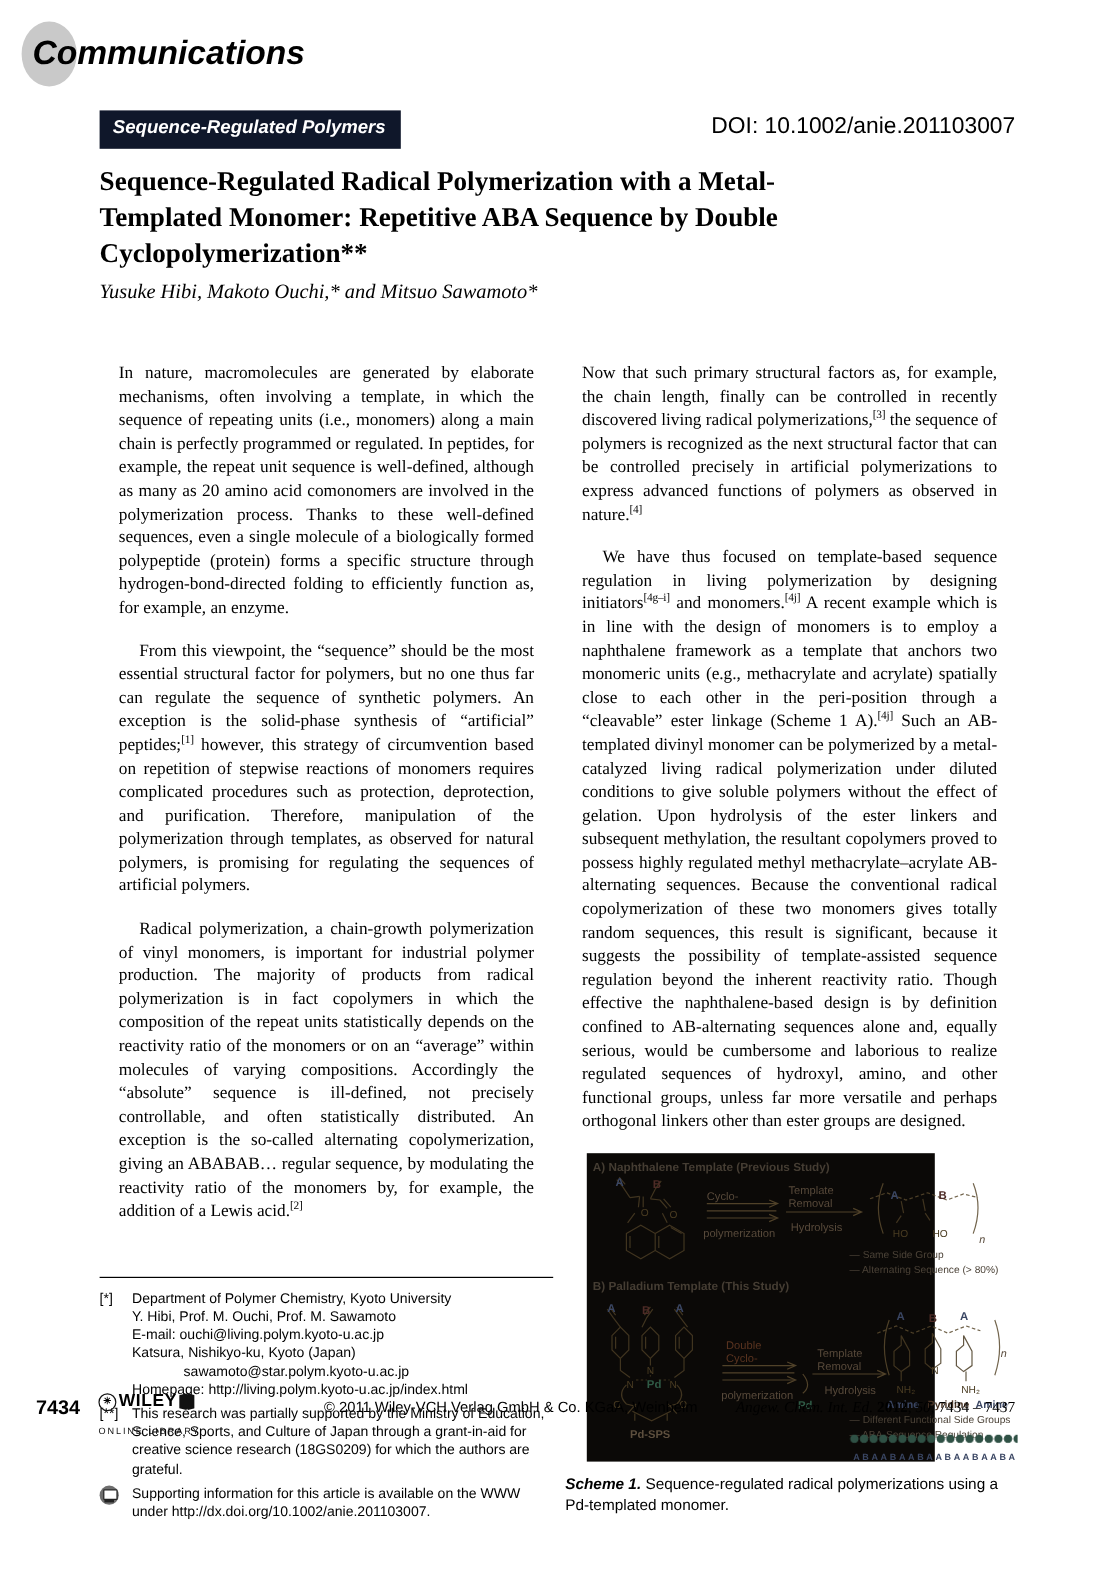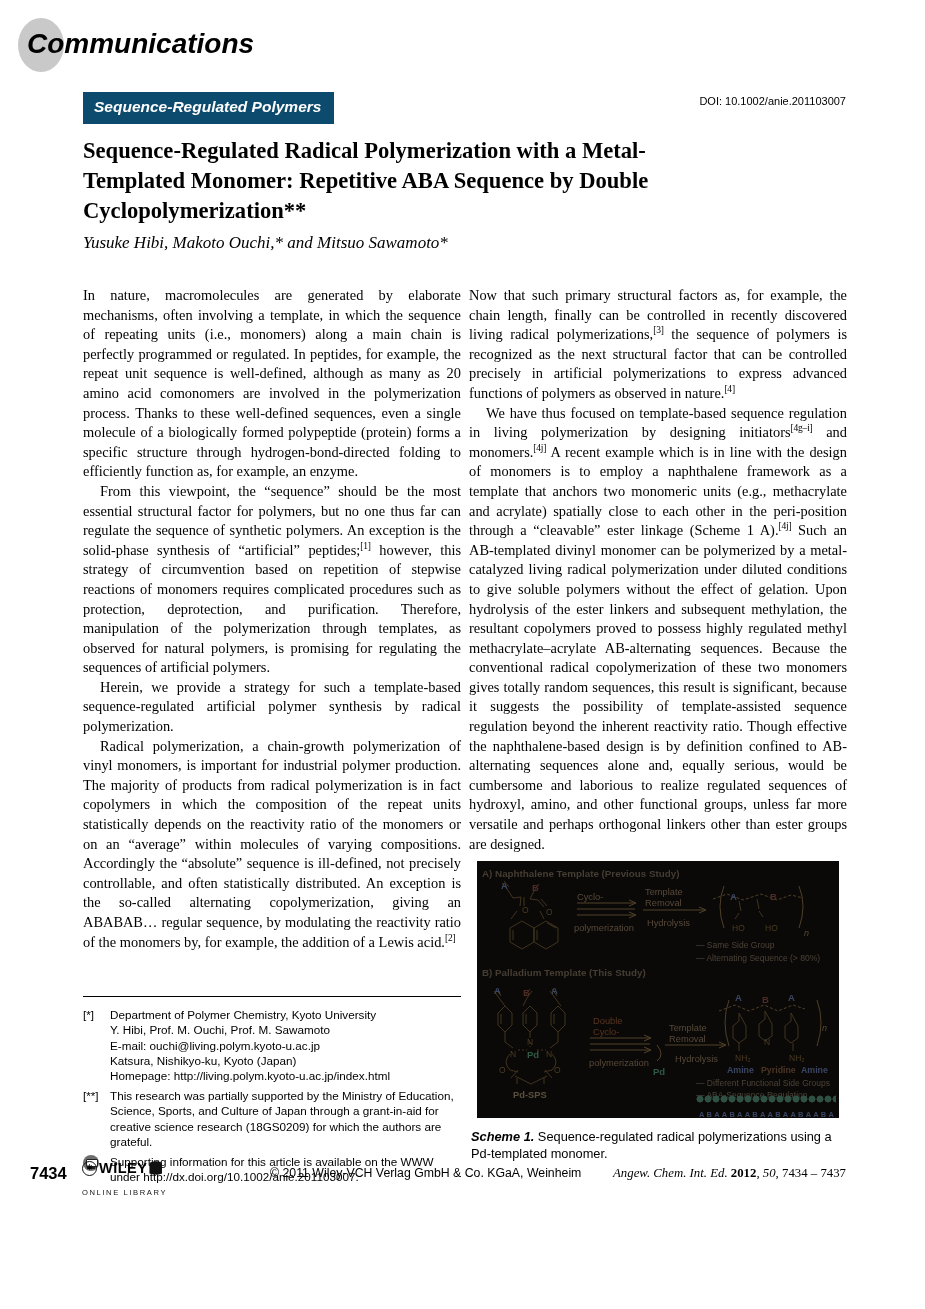--- a/index.html
+++ b/index.html
@@ -5,47 +5,47 @@
   html,body{margin:0;padding:0;}
   body{
     width:925px;height:1309px;position:relative;background:#ffffff;
     font-family:"Liberation Serif", serif;color:#000;overflow:hidden;
   }
   
   .comm-wrap{position:absolute;top:16px;left:18px;height:60px;}
   .comm-circle{position:absolute;left:0;top:2px;width:46px;height:54px;border-radius:50%;background:#c9c9c9;}
   .comm-text{position:relative;z-index:1;margin-left:9px;top:12px;display:inline-block;
     font-family:"Liberation Sans",sans-serif;font-weight:bold;font-style:italic;font-size:28px;letter-spacing:0px;}
-  .tag-box{position:absolute;left:83px;top:92px;background:#0c4a6e;color:#fff;
+  .tag-box{position:absolute;left:83px;top:92px;background:#0f172a;color:#fff;
     font-family:"Liberation Sans",sans-serif;font-weight:bold;font-style:italic;font-size:15.5px;
     padding:6px 13px 8px 11px;}
-  .doi{position:absolute;top:95px;right:79px;font-family:"Liberation Sans",sans-serif;font-size:11px;}
+  .doi{position:absolute;top:95px;right:79px;font-family:"Liberation Sans",sans-serif;font-size:19px;}
   
   .title{position:absolute;left:83px;top:136px;width:720px;font-weight:bold;font-size:22.6px;line-height:30px;}
   .authors{position:absolute;left:83px;top:233px;font-style:italic;font-size:17px;}
   
   .columns{position:absolute;left:83px;top:286px;width:764px;display:flex;gap:8px;}
   .col{width:378px;font-size:14.4px;line-height:19.6px;text-align:justify;}
-  .col p{margin:0;text-indent:17px;}
+  .col p{margin:16px;text-indent:17px;}
   .col p.no-indent{text-indent:0;}
   sup{font-size:9.5px;line-height:0;vertical-align:super;letter-spacing:-0.2px;}
   
   .fn-rule{border:none;border-top:1px solid #000;margin:44px 0 10px 0;width:100%;}
   .footnotes{font-family:"Liberation Sans",sans-serif;font-size:11.7px;line-height:15.2px;text-align:left;}
   .fn-item{display:flex;margin-bottom:5px;}
   .fn-label{flex:none;width:27px;}
   .fn-body{flex:1;}
   .fn-line{display:block;}
   .fn-line.indent2{padding-left:43px;}
   .fn-icon{flex:none;width:27px;position:relative;}
   .si-disc{display:inline-block;width:16px;height:16px;border-radius:50%;background:#6e6e6e;position:relative;top:1px;}
   .si-disc::before{content:"";position:absolute;left:3px;top:3.5px;width:10px;height:6.5px;background:#fff;border:1px solid #222;border-radius:1px;}
   .si-disc::after{content:"";position:absolute;left:4px;bottom:2.2px;width:8px;height:1.8px;background:#222;}
   
-  .scheme-fig{position:relative;width:362px;height:257px;background:#0b0907;margin:7px 0 0 8px;
+  .scheme-fig{position:relative;width:290px;height:257px;background:#0b0907;margin:7px 0 0 20px;
     font-family:"Liberation Sans",sans-serif;}
   .scheme-fig span{position:absolute;white-space:nowrap;}
   .sch-title{font-weight:bold;font-size:9.8px;color:#453d33;}
   .sch-txt{font-size:9.3px;color:#57493a;}
   .sch-small{font-size:8.5px;color:#4b4237;}
   .sch-A{font-weight:bold;font-size:9.5px;color:#3a4663;}
   .sch-B{font-weight:bold;font-size:9.5px;color:#4d2b26;}
   .sch-atom{font-size:8.5px;color:#4a3c22;}
   .sch-pd{font-weight:bold;font-size:9.5px;color:#2f5a45;}
   .sch-red{font-size:9.3px;color:#5a3420;}
@@ -93,33 +93,33 @@
   <div>Templated Monomer: Repetitive ABA Sequence by Double</div>
   <div>Cyclopolymerization**</div>
 </div>
 <div class="authors">Yusuke Hibi, Makoto Ouchi,* and Mitsuo Sawamoto*</div>
 
 <div class="columns">
 
   <div class="col">
     <p class="no-indent"><span>In nature, macromolecules are generated by elaborate mechanisms, often involving a template, in which the sequence of repeating units (i.e., monomers) along a main chain is perfectly programmed or regulated. In peptides, for example, the repeat unit sequence is well-defined, although as many as 20 amino acid comonomers are involved in the polymerization process. Thanks to these well-defined sequences, even a single molecule of a biologically formed polypeptide (protein) forms a specific structure through hydrogen-bond-directed folding to efficiently function as, for example, an enzyme.</span></p>
     <p><span>From this viewpoint, the “sequence” should be the most essential structural factor for polymers, but no one thus far can regulate the sequence of synthetic polymers. An exception is the solid-phase synthesis of “artificial” peptides;</span><sup>[1]</sup><span> however, this strategy of circumvention based on repetition of stepwise reactions of monomers requires complicated procedures such as protection, deprotection, and purification. Therefore, manipulation of the polymerization through templates, as observed for natural polymers, is promising for regulating the sequences of artificial polymers.</span></p>
-    <p><span>Herein, we provide a strategy for such a template-based sequence-regulated artificial polymer synthesis by radical polymerization.</span></p>
     <p><span>Radical polymerization, a chain-growth polymerization of vinyl monomers, is important for industrial polymer production. The majority of products from radical polymerization is in fact copolymers in which the composition of the repeat units statistically depends on the reactivity ratio of the monomers or on an “average” within molecules of varying compositions. Accordingly the “absolute” sequence is ill-defined, not precisely controllable, and often statistically distributed. An exception is the so-called alternating copolymerization, giving an ABABAB… regular sequence, by modulating the reactivity ratio of the monomers by, for example, the addition of a Lewis acid.</span><sup>[2]</sup></p>
 
     <hr class="fn-rule">
 
     <div class="footnotes">
       <div class="fn-item">
         <span class="fn-label">[*]</span>
         <span class="fn-body">
           <span class="fn-line">Department of Polymer Chemistry, Kyoto University</span>
           <span class="fn-line">Y. Hibi, Prof. M. Ouchi, Prof. M. Sawamoto</span>
           <span class="fn-line">E-mail: ouchi@living.polym.kyoto-u.ac.jp</span>
           <span class="fn-line">Katsura, Nishikyo-ku, Kyoto (Japan)</span>
+          <span class="fn-line indent2">sawamoto@star.polym.kyoto-u.ac.jp</span>
           <span class="fn-line">Homepage: http://living.polym.kyoto-u.ac.jp/index.html</span>
         </span>
       </div>
       <div class="fn-item">
         <span class="fn-label">[**]</span>
         <span class="fn-body">This research was partially supported by the Ministry of Education, Science, Sports, and Culture of Japan through a grant-in-aid for creative science research (18GS0209) for which the authors are grateful.</span>
       </div>
       <div class="fn-item">
         <span class="fn-icon"><span class="si-disc"></span></span>
         <span class="fn-body">Supporting information for this article is available on the WWW under http://dx.doi.org/10.1002/anie.201103007.</span>

